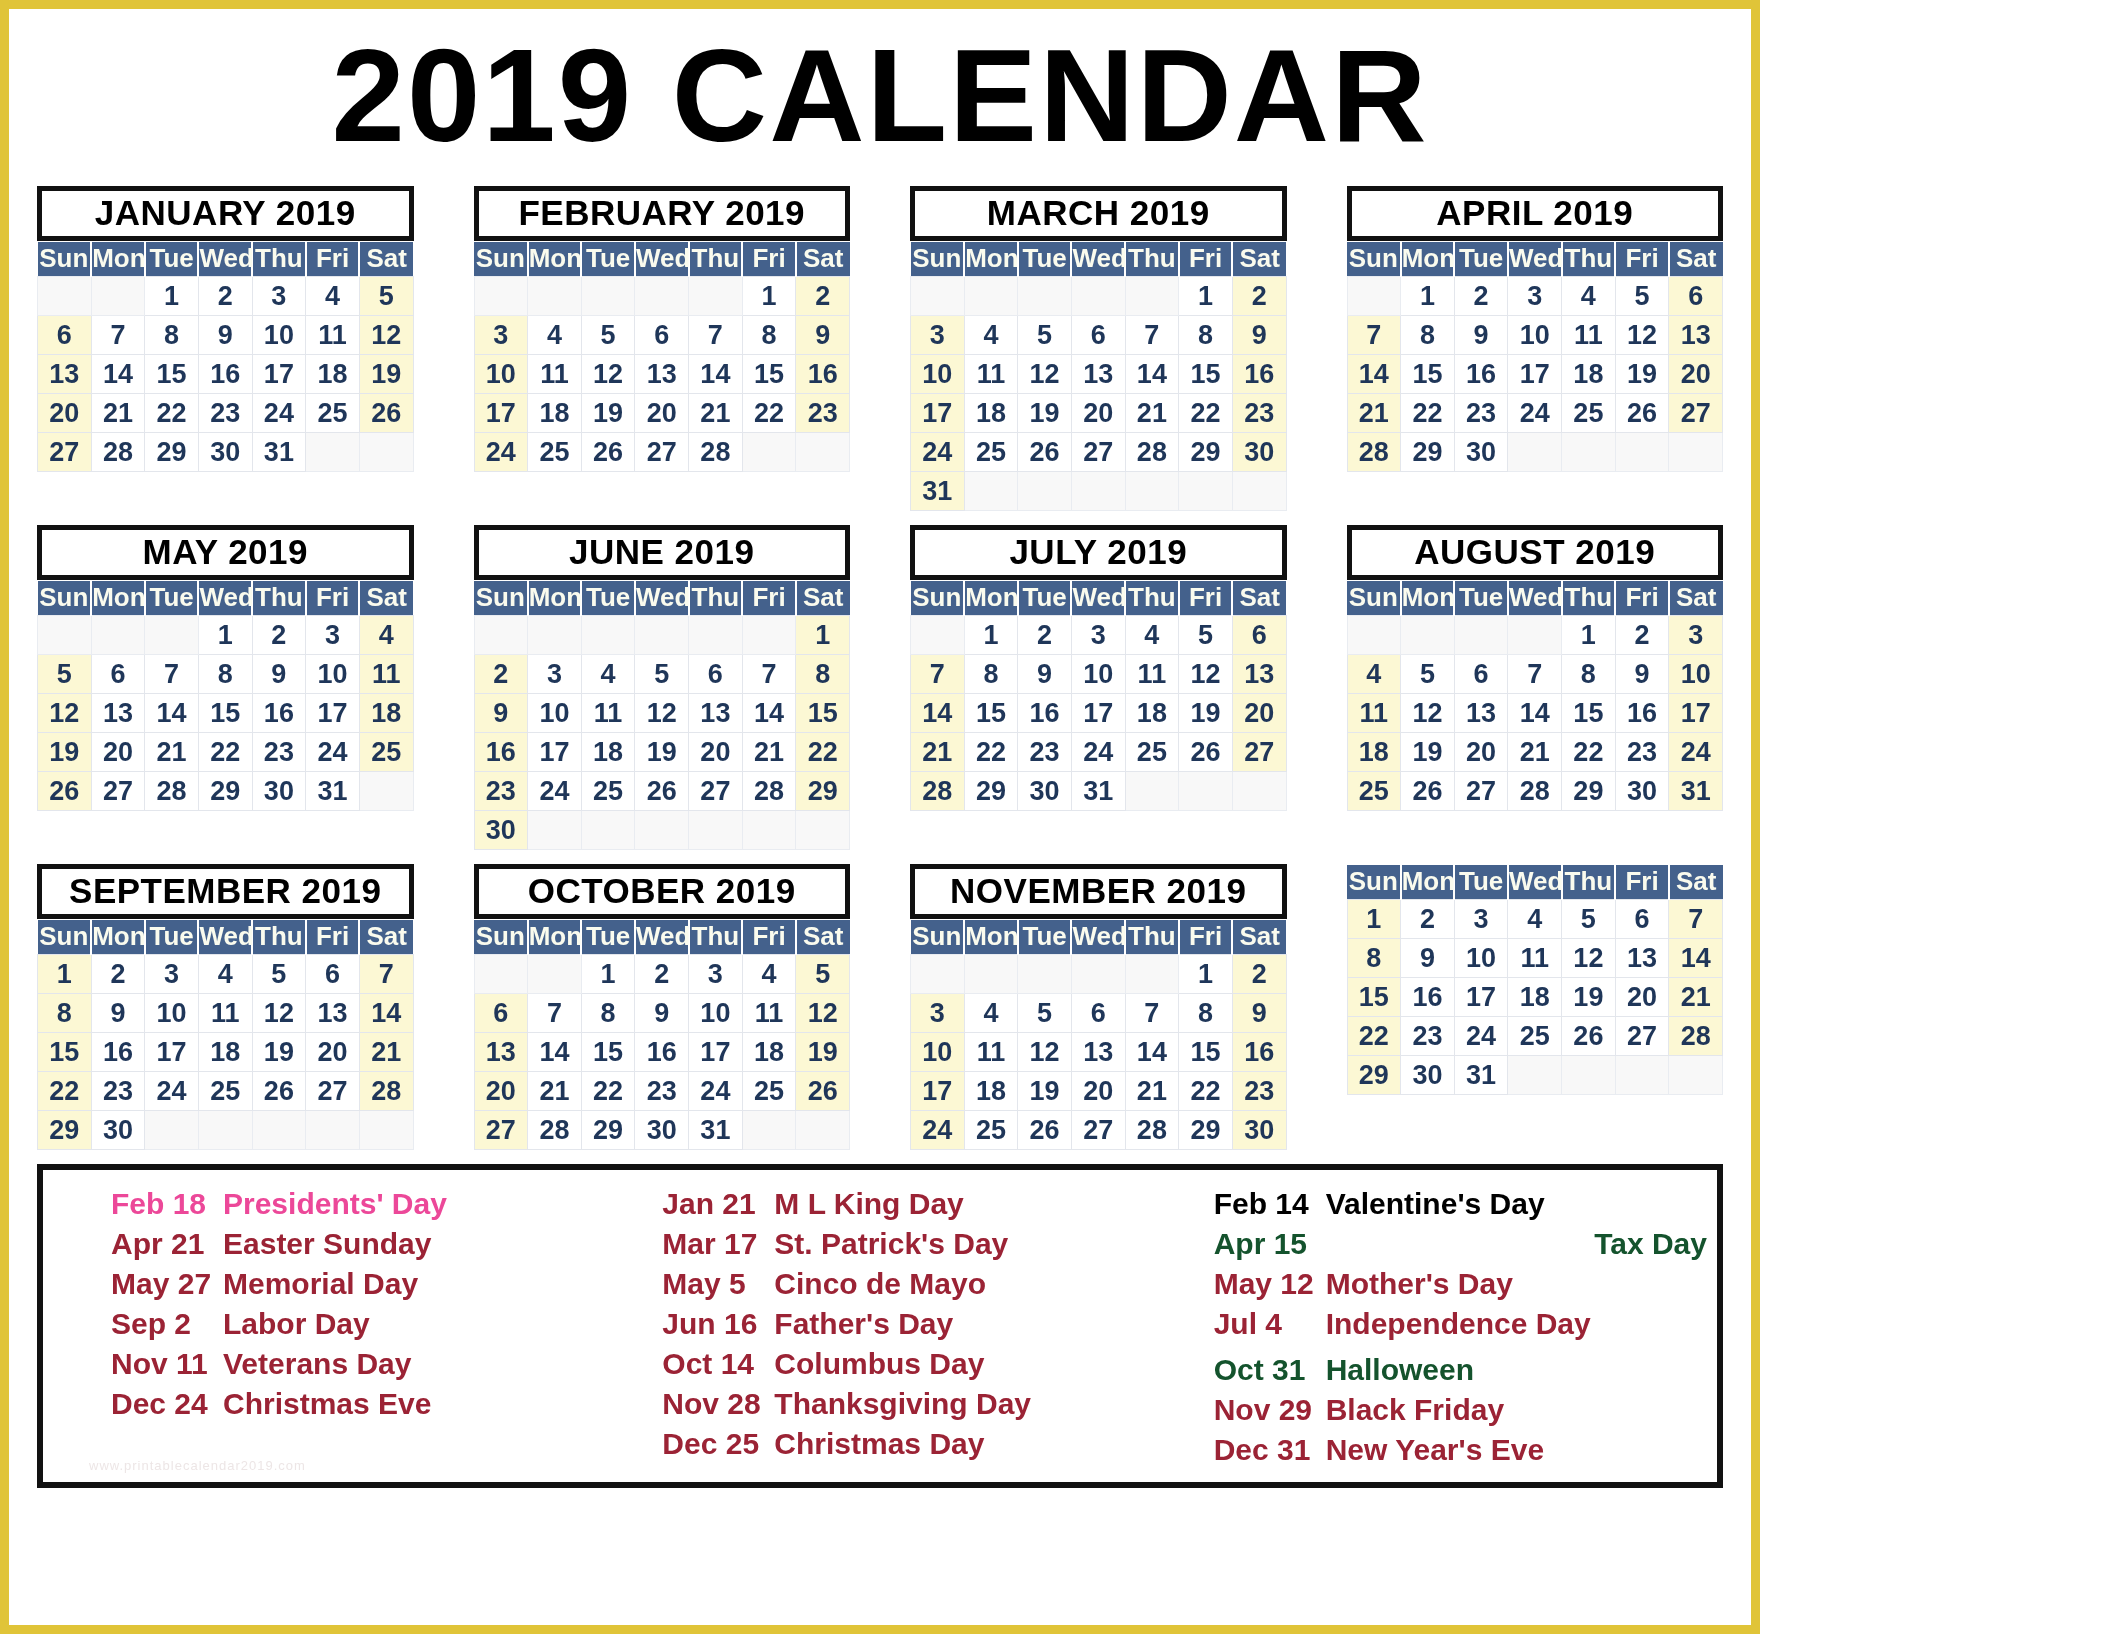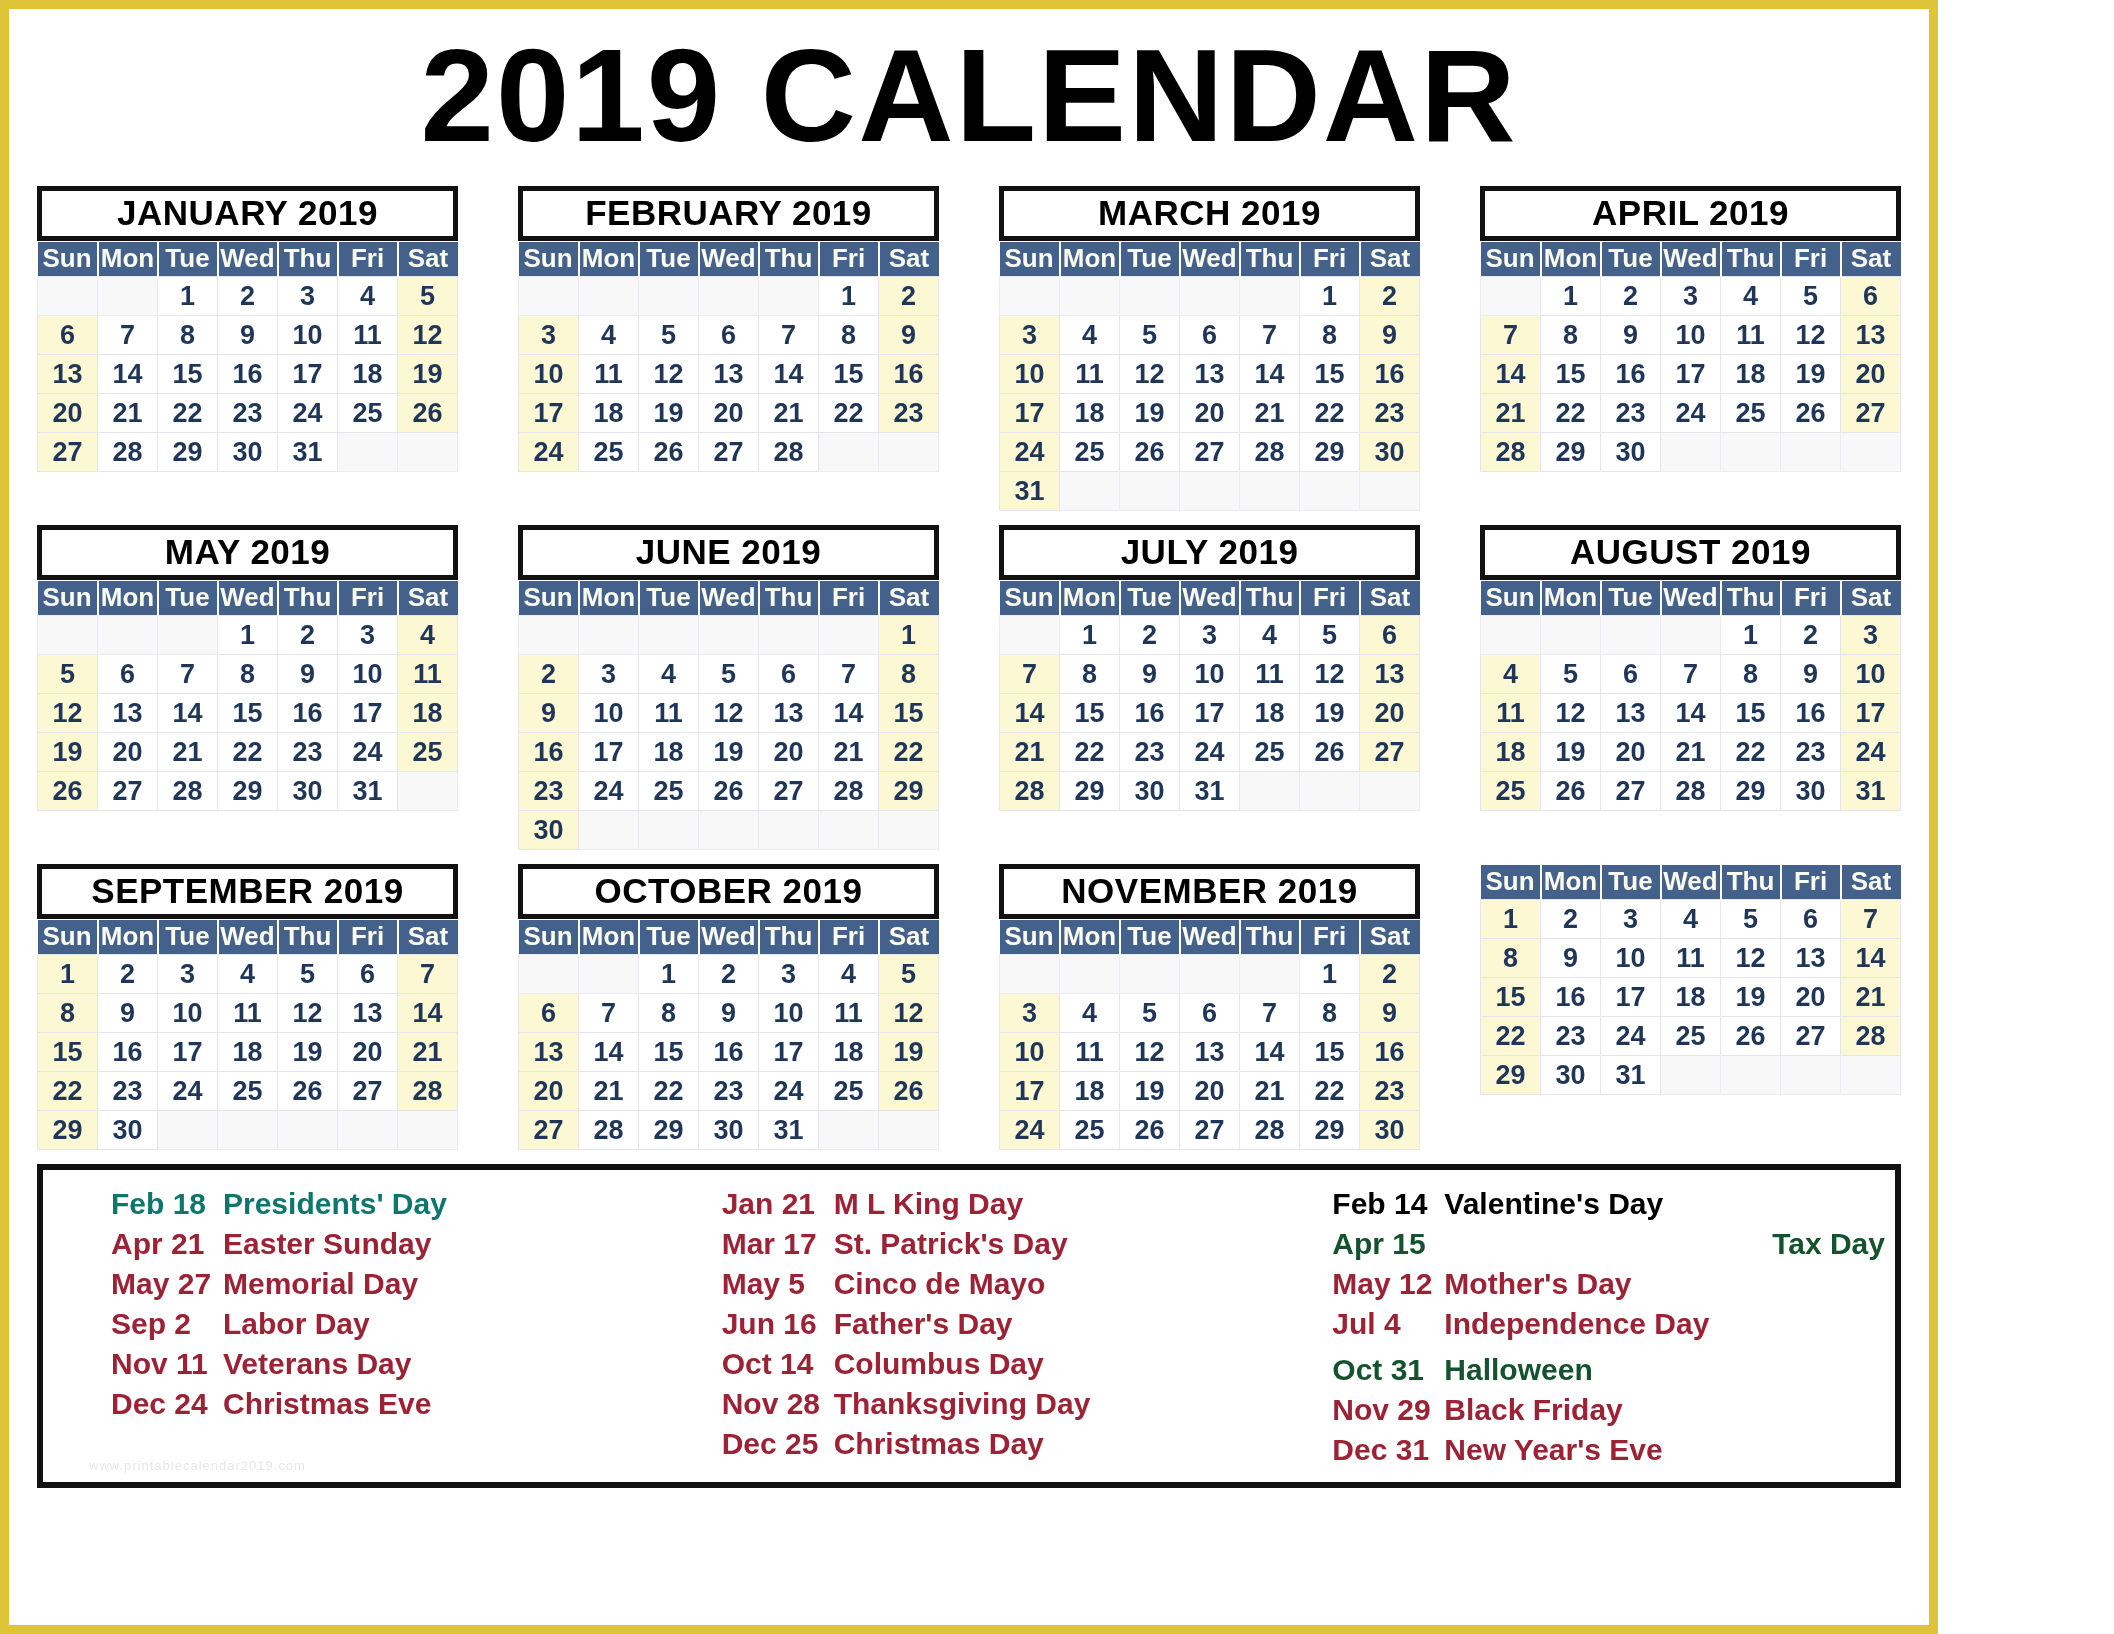--- a/index.html
+++ b/index.html
@@ -3,21 +3,21 @@
 <meta charset="utf-8">
 <style>
   * { box-sizing: border-box; margin: 0; padding: 0; }
   html, body {
     width: 2114px; height: 1634px;
     background: #ffffff;
     font-family: "Liberation Sans", sans-serif;
   }
   #page {
     position: relative;
-    width: 1938px; height: 1634px;
+    width: 1760px; height: 1634px;
     background: #fdfcf7;
     border-left: 9px solid var(--gold, #E0C438);
     border-right: 9px solid var(--gold, #E0C438);
     border-top: 9px solid var(--gold, #E0C438);
     border-bottom: 9px solid var(--gold, #E0C438);
     padding: 0;
     overflow: hidden;
   }
   .inner {
     width: 100%; height: 100%;
@@ -906,21 +906,21 @@
                 <td class="pad"></td>
                 <td class="pad"></td>
               </tr>
             </tbody>
           </table>
         </div>
       </div>
 
     <div class="holidays">
       <div class="hol-col">
-          <div class="hol-row" style="color: #0f766e;">
+          <div class="hol-row" style="color: #ec4899;">
             <span class="hol-date">Feb 18</span>
             <span class="hol-name">Presidents' Day</span>
           </div>
           <div class="hol-row" style="color: rgb(155, 35, 53);">
             <span class="hol-date">Apr 21</span>
             <span class="hol-name">Easter Sunday</span>
           </div>
           <div class="hol-row" style="color: rgb(155, 35, 53);">
             <span class="hol-date">May 27</span>
             <span class="hol-name">Memorial Day</span>

